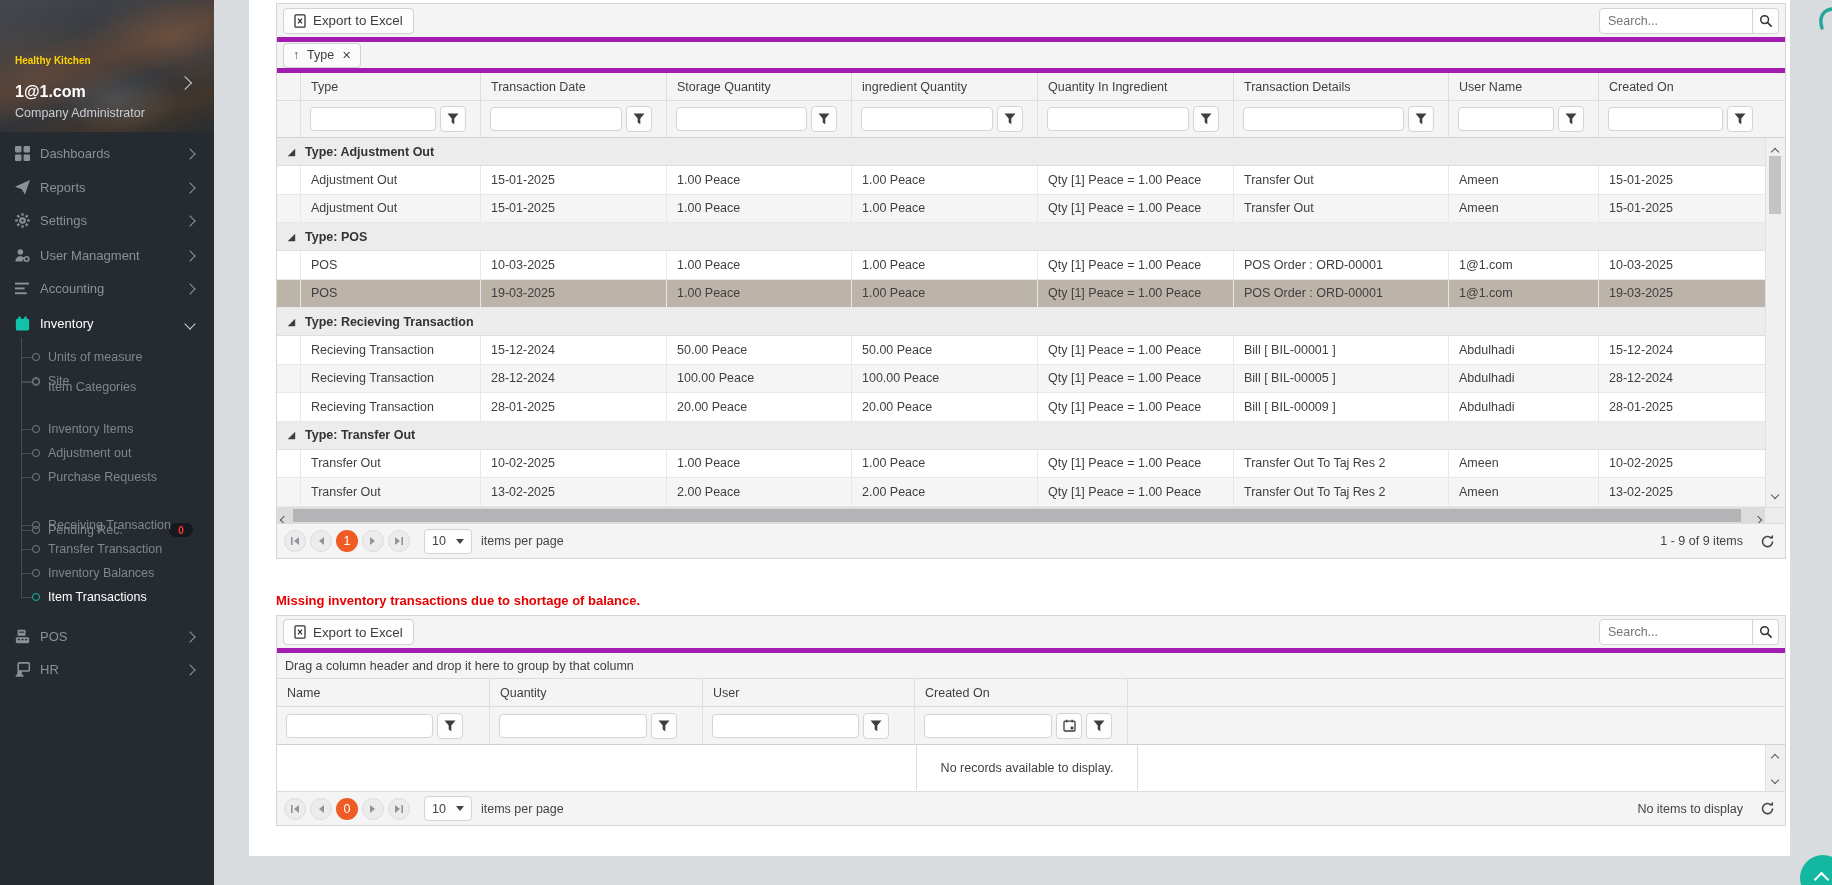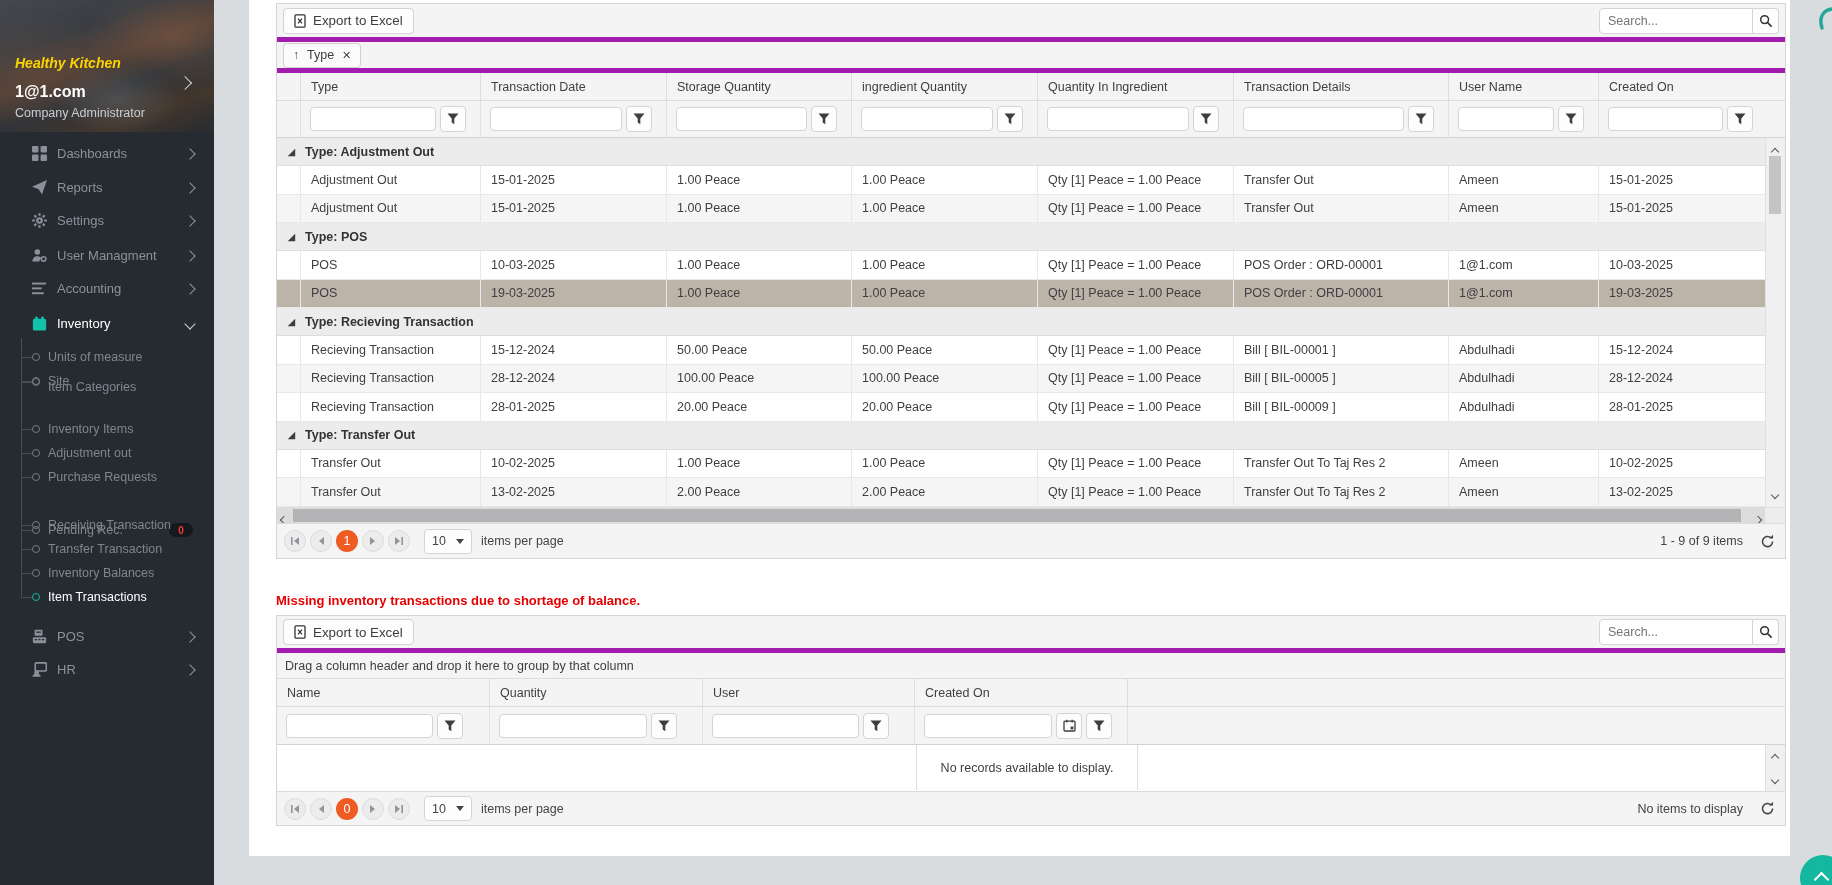--- a/index.html
+++ b/index.html
@@ -8,27 +8,27 @@
   svg{display:block;}
   
   .sidebar{position:absolute;left:0;top:0;width:214px;height:885px;background:#262b31;z-index:5;}
   .side-header{position:absolute;left:0;top:0;width:214px;height:132px;overflow:hidden;
     background:
       radial-gradient(130px 70px at 82% 28%, rgba(216,140,90,.45), transparent 70%),
       radial-gradient(150px 80px at 15% 55%, rgba(185,118,78,.35), transparent 72%),
       radial-gradient(90px 50px at 55% 75%, rgba(230,230,235,.25), transparent 70%),
       linear-gradient(160deg,#5d6167 0%,#4b4e54 28%,#6e5140 46%,#3b3e44 62%,#59432f 80%,#2e3237 100%);}
   .side-header::after{content:"";position:absolute;inset:0;background:rgba(30,34,40,.38);}
-  .sh-company{position:absolute;left:15px;top:55px;z-index:2;font-size:14px;font-weight:bold;color:#fcd400;font-style:italic;}
+  .sh-company{position:absolute;left:15px;top:55px;z-index:2;font-size:10px;font-weight:bold;color:#fcd400;}
   .sh-user{position:absolute;left:15px;top:83px;z-index:2;font-size:16px;font-weight:bold;color:#ffffff;}
   .sh-role{position:absolute;left:15px;top:106px;z-index:2;font-size:12.5px;color:#c9cdd1;}
   .sh-chev{position:absolute;right:24px;top:74px;z-index:2;}
   .chev{width:7px;height:7px;border-right:1.6px solid #8d949b;border-bottom:1.6px solid #8d949b;display:inline-block;}
   .chev.r{transform:rotate(-45deg);} .chev.d{transform:rotate(45deg);} .chev.big{width:9px;height:9px;border-color:#c9cdd1;}
-  .nav{position:absolute;left:0;width:214px;height:30px;display:flex;align-items:center;padding-left:32px;box-sizing:border-box;color:#8a9198;font-size:13px;cursor:pointer;}
+  .nav{position:absolute;left:0;width:214px;height:30px;display:flex;align-items:center;padding-left:15px;box-sizing:border-box;color:#8a9198;font-size:13px;cursor:pointer;}
   .nav .ic{width:15px;height:15px;flex:none;color:#8a9198;}
   .nav .lb{margin-left:10px;white-space:nowrap;}
   .nav .nchev{position:absolute;right:20px;}
   .nav.on{color:#ffffff;} .nav.on .ic{color:#12c2ab;}
   .treeline{position:absolute;left:21px;top:338px;width:0;height:259px;border-left:1px solid #474d54;}
   .sub{position:absolute;left:0;width:214px;height:24px;display:flex;align-items:center;color:#7f868d;font-size:12.5px;cursor:pointer;}
   .sub::before{content:"";position:absolute;left:21px;top:12px;width:11px;height:1px;background:#474d54;}
   .sub .dot{position:absolute;left:32px;top:8px;width:6px;height:6px;border:1.5px solid #757c83;border-radius:50%;background:transparent;}
   .sub .lb{margin-left:48px;white-space:nowrap;}
   .sub.on{color:#ffffff;} .sub.on .dot{border-color:#14b8a0;}

